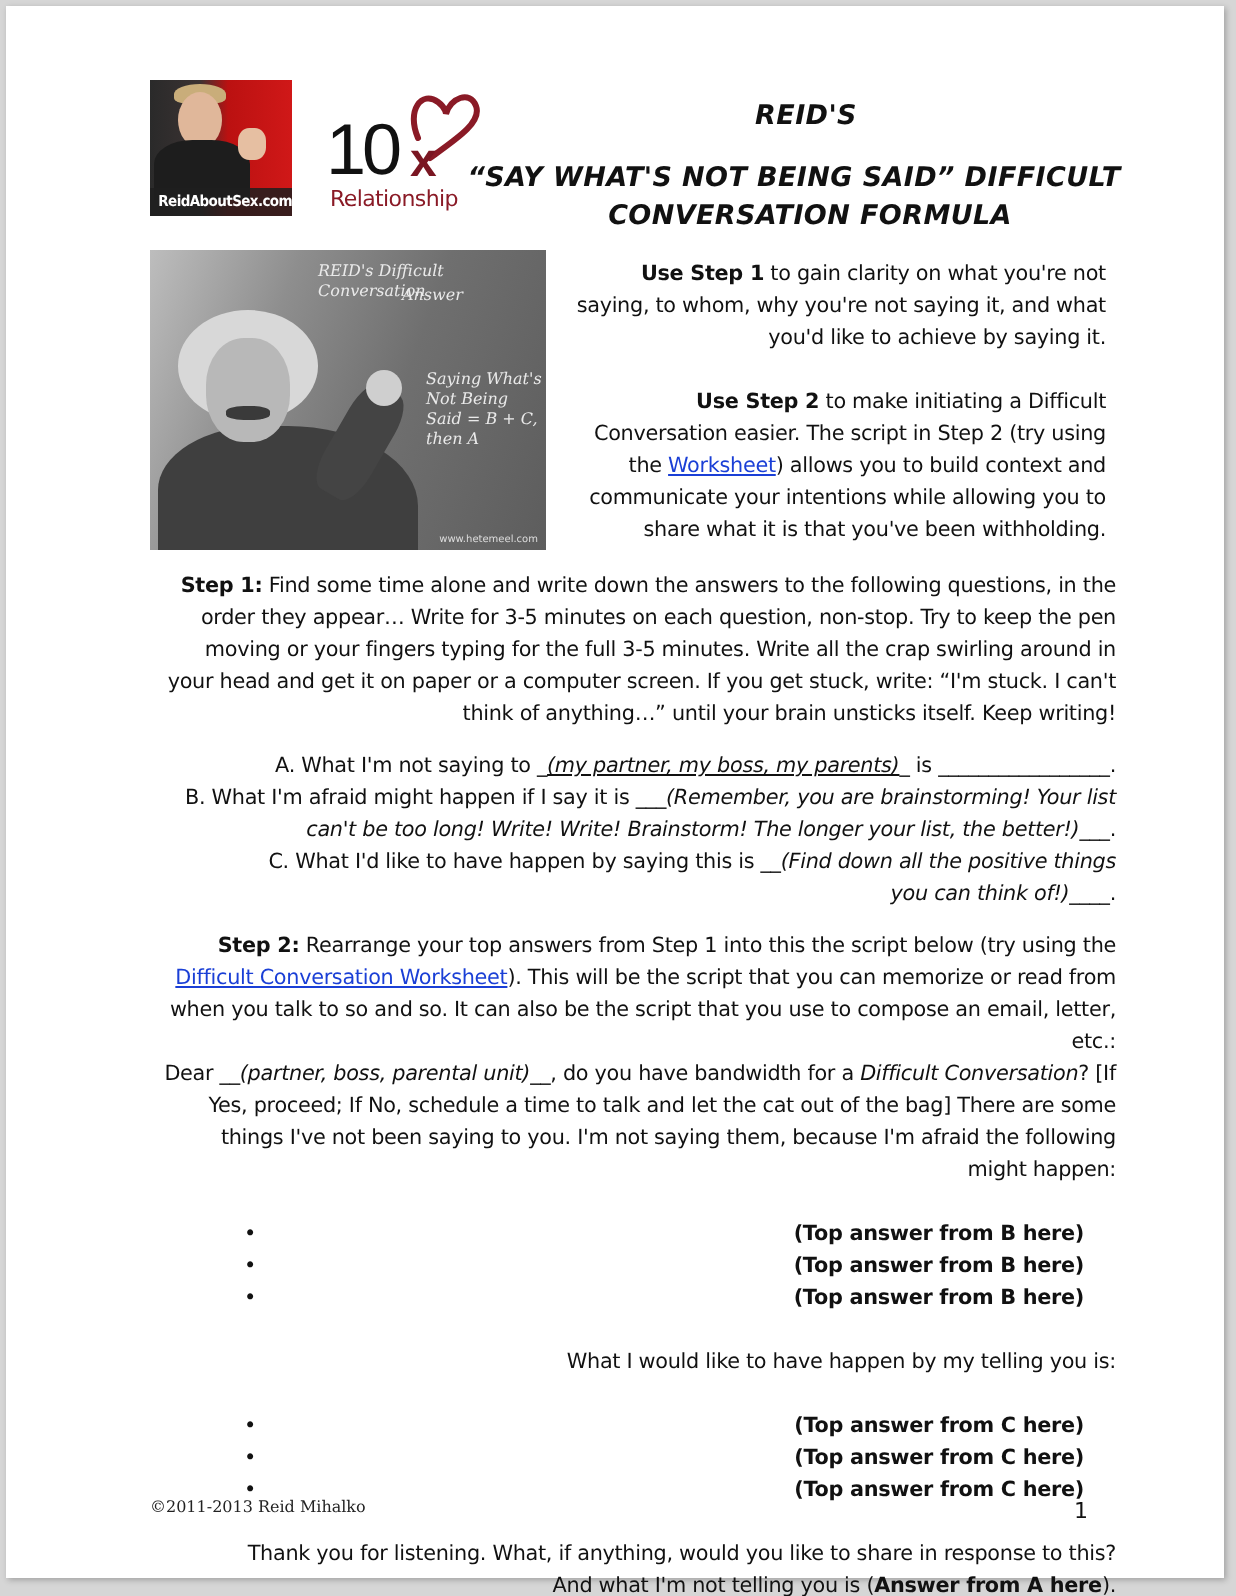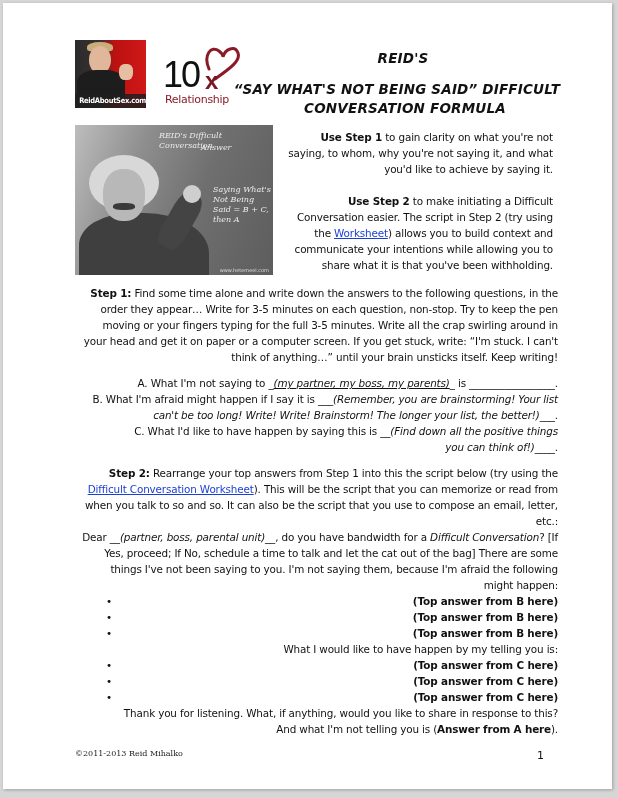--- a/index.html
+++ b/index.html
@@ -127,21 +127,21 @@
     .text i { font-style: italic; }
     a.link { color: #1a3fd6; text-decoration: underline; }
     .intro { left: 280px; top: 126px; width: 270px; }
     .intro p { margin: 0 0 16px 0; }
     .step1 { left: 75px; top: 282px; width: 480px; }
     .qa { left: 75px; top: 372px; width: 480px; }
     .qa .item { display: block; }
     .qa .cont { display: block; padding-left: 12px; }
     .step2 { left: 75px; top: 462px; width: 480px; }
     .letter { left: 75px; top: 526px; width: 480px; }
-    .bullets { margin: 0; padding: 0; list-style: none; }
+    .bullets { margin: 16px; padding: 0; list-style: none; }
     .bullets li { position: relative; padding-left: 44px; font-weight: bold; }
     .bullets li::before {
       content: "\2022"; position: absolute; left: 28px; top: 0; font-weight: normal;
     }
     .footer-copy {
       position: absolute; left: 72px; top: 746px;
       font-family: "DejaVu Serif", serif; font-size: 8px; color: #222;
     }
     .footer-page {
       position: absolute; left: 534px; top: 746px;

